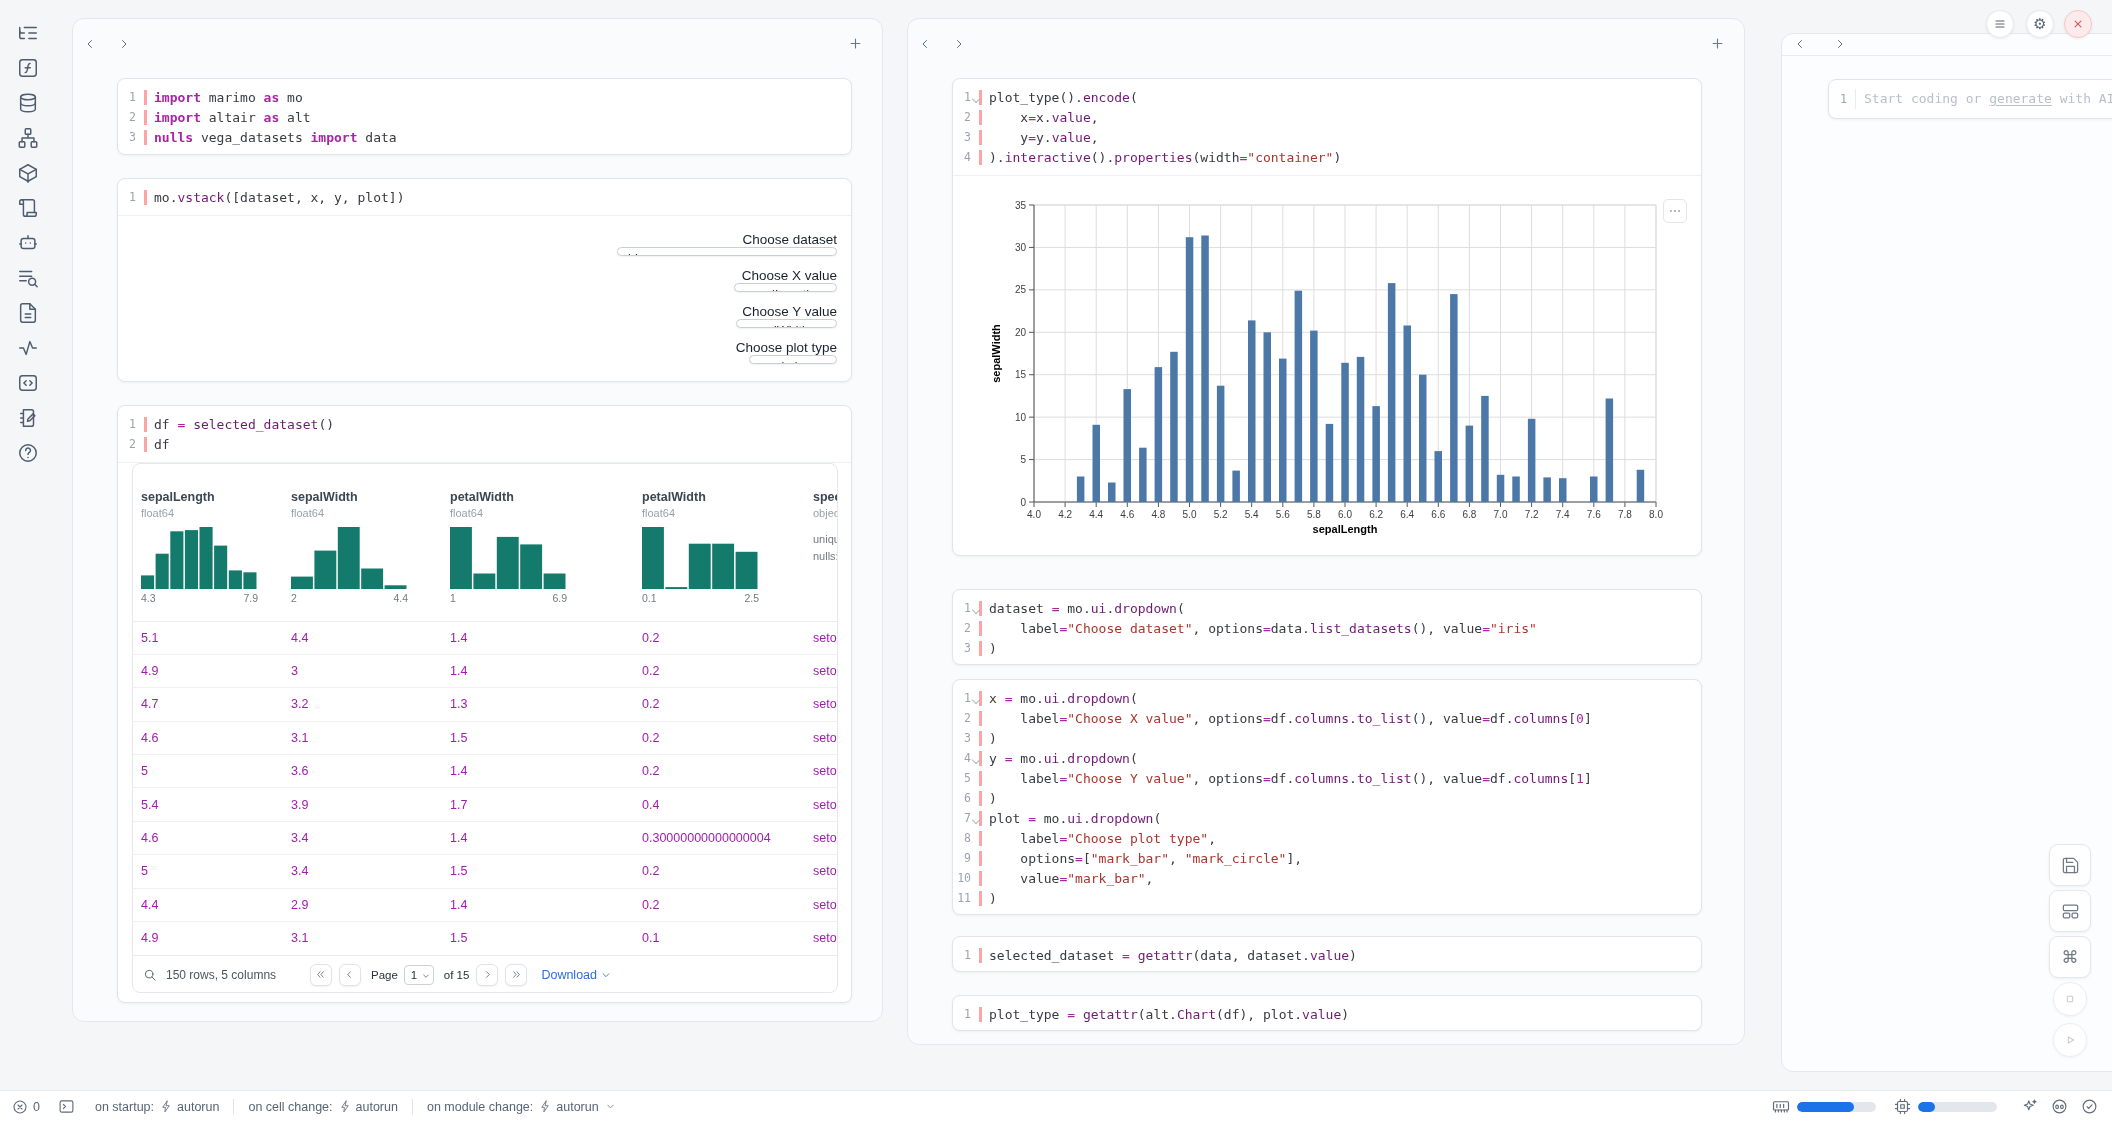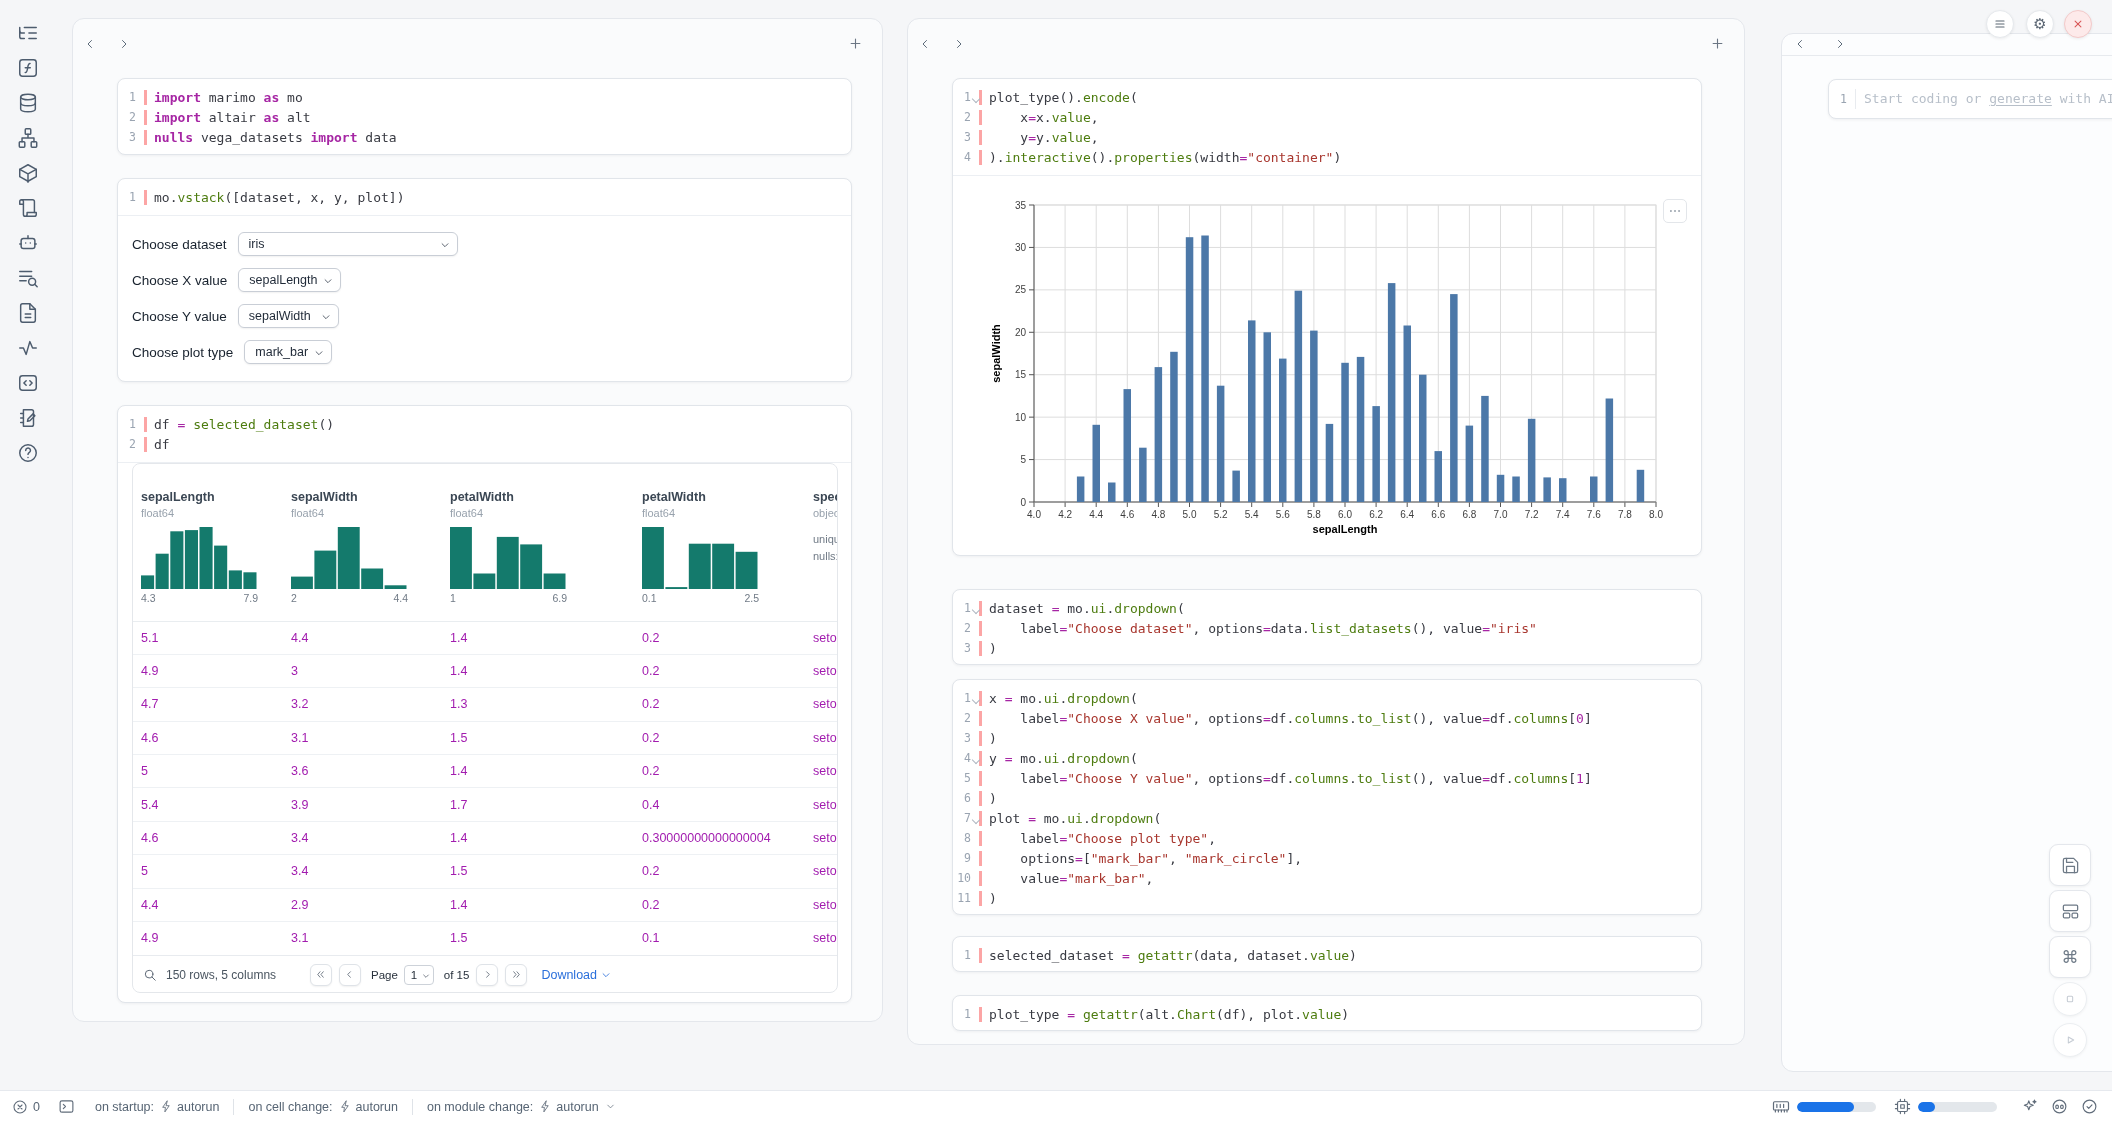--- a/index.html
+++ b/index.html
@@ -17,25 +17,25 @@
   .plus-btn { position:absolute; width:19px; height:19px; display:flex; align-items:center; justify-content:center; cursor:pointer; }
   .plus-btn svg { width:15px; height:15px; stroke:#6b7684; fill:none; stroke-width:1.8; stroke-linecap:round; }
   
   .cell { position:absolute; background:#fff; border:1px solid #e1e5ea; border-radius:8px; box-shadow:0 1px 3px rgba(15,23,42,.05); overflow:hidden; }
   .codewrap { padding:8px 0; }
   .codeline { display:flex; height:20px; align-items:center; font-family:"DejaVu Sans Mono",monospace; font-size:13px; white-space:pre; }
   .ln { flex:0 0 26px; text-align:right; padding-right:8px; color:#9aa4b1; font-size:11.5px; position:relative; }
   .fold { position:absolute; right:0px; top:6px; width:6px; height:6px; border-right:1.3px solid #aeb6c0; border-bottom:1.3px solid #aeb6c0; transform:rotate(45deg); }
   .codebody { flex:1; border-left:3px solid #fca5a5; padding-left:7px; overflow:hidden; }
   .tk-p { color:#383a42; } .tk-k { color:#a626a4; font-weight:600; }
-  .tk-f { color:#4d7c0f; } .tk-s { color:#a8362e; } .tk-o { color:#a626a4; } .tk-n { color:#a626a4; }
+  .tk-f { color:#701a75; } .tk-s { color:#a8362e; } .tk-o { color:#a626a4; } .tk-n { color:#a626a4; }
   .code-divider { border-top:1px solid #eceff3; }
   
   .outwrap { padding:16px 14px; }
-  .ctl-row { display:flex; align-items:center; height:24px; margin-bottom:12px; }
+  .ctl-row { display:flex; align-items:flex-end; height:24px; margin-bottom:12px;flex-direction:column; }
   .ctl-label { font-size:13.5px; color:#18222e; }
   .select { position:relative; margin-left:11px; height:24px; border:1px solid #c9ced6; border-radius:6px; background:#fff; box-shadow:0 1px 2px rgba(0,0,0,.06); font-size:12.5px; color:#1f2937; line-height:22px; padding:0 24px 0 10px; cursor:pointer; white-space:nowrap; overflow:hidden; }
   .select svg { position:absolute; right:7px; top:7px; width:10px; height:10px; stroke:#3c4654; fill:none; stroke-width:2; stroke-linecap:round; stroke-linejoin:round; }
   
   .tcard { position:absolute; left:14px; top:57px; width:706px; height:530px; border:1px solid #e4e7eb; border-radius:8px; background:#fff; overflow:hidden; }
   table.df { width:706px; border-collapse:collapse; table-layout:fixed; }
   table.df th { height:157px; padding:26px 0 0 8px; text-align:left; vertical-align:top; border-bottom:1px solid #e9edf0; font-weight:normal; overflow:hidden; white-space:nowrap; }
   .col-name { font-size:12.5px; font-weight:bold; color:#3b4754; }
   .col-dtype { font-size:11px; color:#98a2ad; margin-top:3px; }
   .col-hist { margin-top:8px; }

